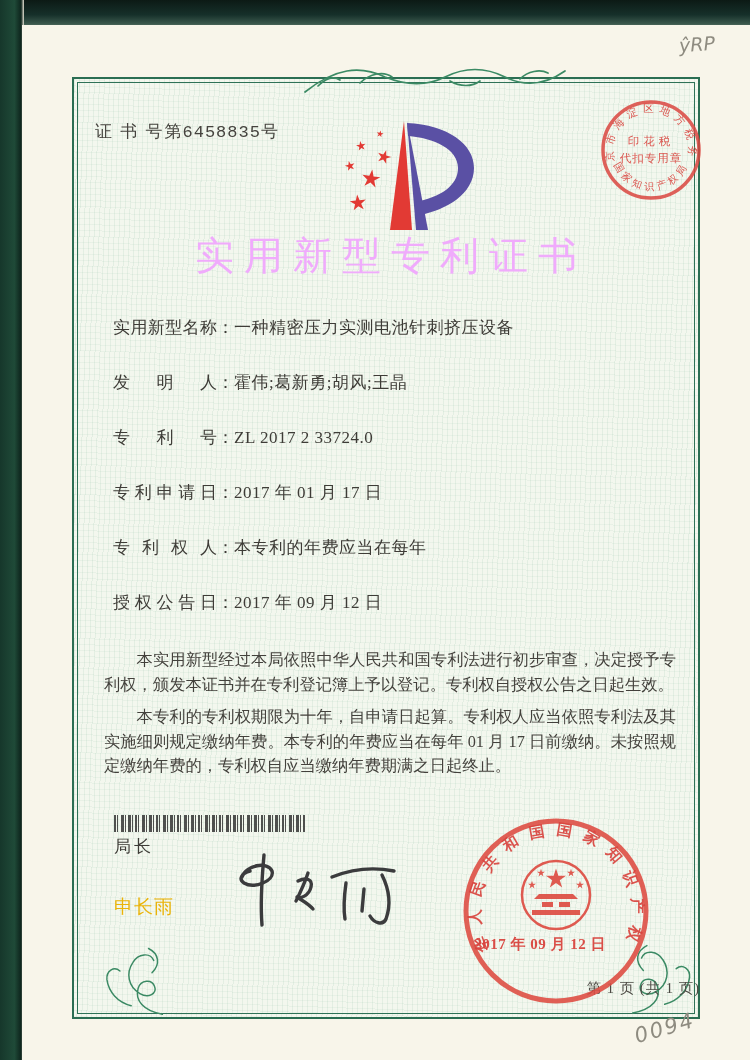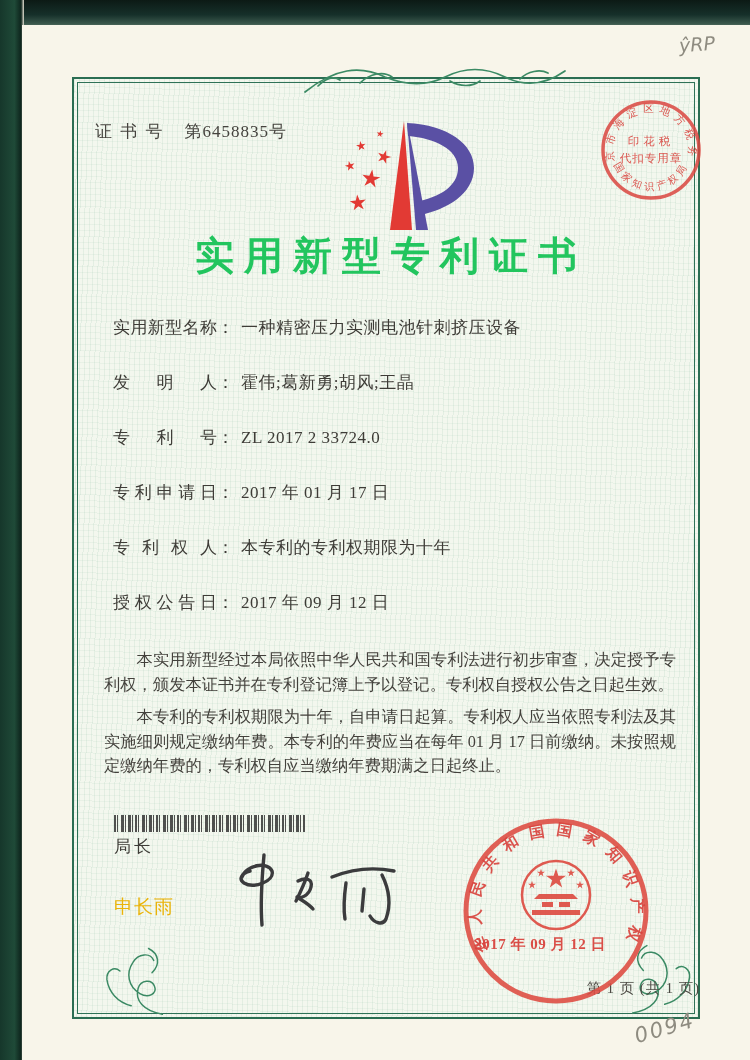--- a/index.html
+++ b/index.html
@@ -23,34 +23,34 @@
     background-image:
       repeating-linear-gradient(92deg, rgba(120,178,148,.13) 0 1px, rgba(0,0,0,0) 1px 5px),
       repeating-linear-gradient(2deg, rgba(120,178,148,.09) 0 1px, rgba(0,0,0,0) 1px 6px);}
   .frame::after{content:"";position:absolute;inset:3px;border:1px solid #2e7257;pointer-events:none;}
 
   .orn{position:absolute;z-index:3;}
   .orn path{fill:none;stroke:#3b8a64;stroke-width:1.7;stroke-linecap:round;}
 
   .cert-no{position:absolute;left:95px;top:120px;z-index:4;font-size:17px;
     color:#45433e;letter-spacing:2px;}
-  .cert-no .num{margin-left:20px;letter-spacing:1px;}
+  .cert-no .num{margin-left:0;letter-spacing:1px;font-family:Liberation Mono, monospace;}
 
   .logo{position:absolute;left:328px;top:118px;width:160px;height:115px;z-index:4;}
 
   .title{position:absolute;left:72px;top:229px;width:628px;z-index:4;
-    text-align:center;font-size:39px;font-weight:700;color:#22c55e;
+    text-align:center;font-size:39px;font-weight:400;color:#f0abfc;
     letter-spacing:10px;text-indent:10px;}
 
   .fields{position:absolute;left:113px;top:316px;z-index:4;}
   .field-row{height:55px;font-size:17px;color:#3e3c37;}
   .f-label{display:inline-block;width:104px;text-align:justify;text-align-last:justify;
     vertical-align:top;}
   .f-colon{display:inline-block;}
-  .f-value{margin-left:7px;letter-spacing:.5px;}
+  .f-value{letter-spacing:.5px;}
 
   .paras{position:absolute;left:96px;top:640px;width:588px;z-index:4;
     font-size:16.3px;line-height:24.6px;color:#43413c;text-align:justify;}
   .paras p{margin:8px;text-indent:2em;}
 
   .barcode{position:absolute;left:114px;top:815px;width:192px;height:17px;z-index:4;
     background:repeating-linear-gradient(90deg,
       #2c2c2c 0 2px,transparent 2px 3px,#2c2c2c 3px 4px,transparent 4px 7px,
       #2c2c2c 7px 10px,transparent 10px 11px,#2c2c2c 11px 12px,transparent 12px 14px,
       #2c2c2c 14px 17px,transparent 17px 18px,#2c2c2c 18px 19px,transparent 19px 21px);
@@ -137,21 +137,21 @@
     <div class="field-row">
       <span class="f-label">发明人</span><span class="f-colon">：</span><span class="f-value">霍伟;葛新勇;胡风;王晶</span>
     </div>
     <div class="field-row">
       <span class="f-label">专利号</span><span class="f-colon">：</span><span class="f-value">ZL 2017 2 33724.0</span>
     </div>
     <div class="field-row">
       <span class="f-label">专利申请日</span><span class="f-colon">：</span><span class="f-value">2017 年 01 月 17 日</span>
     </div>
     <div class="field-row">
-      <span class="f-label">专利权人</span><span class="f-colon">：</span><span class="f-value">本专利的专利权期限为十年</span>
+      <span class="f-label">专利权人</span><span class="f-colon">：</span><span class="f-value">本专利的年费应当在每年</span>
     </div>
     <div class="field-row">
       <span class="f-label">授权公告日</span><span class="f-colon">：</span><span class="f-value">2017 年 09 月 12 日</span>
     </div>
   </div>
 
   <div class="paras">
     <p>本实用新型经过本局依照中华人民共和国专利法进行初步审查，决定授予专利权，颁发本证书并在专利登记簿上予以登记。专利权自授权公告之日起生效。</p>
     <p>本专利的专利权期限为十年，自申请日起算。专利权人应当依照专利法及其实施细则规定缴纳年费。本专利的年费应当在每年 01 月 17 日前缴纳。未按照规定缴纳年费的，专利权自应当缴纳年费期满之日起终止。</p>
   </div>

